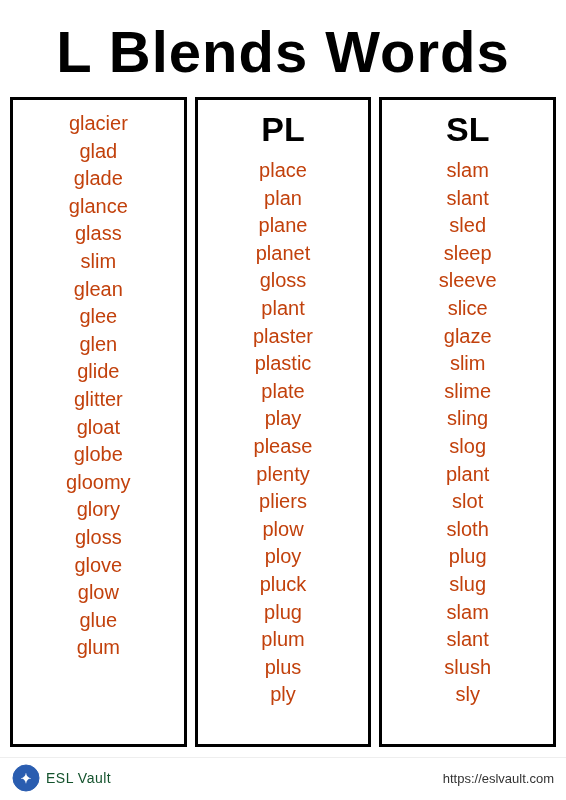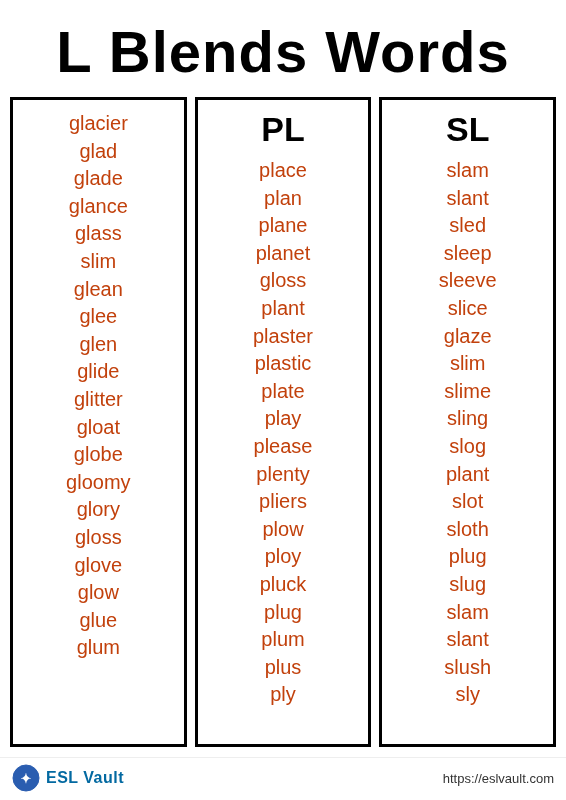--- a/index.html
+++ b/index.html
@@ -82,23 +82,23 @@
       align-items: center;
       gap: 6px;
     }
 
     .footer-logo-icon {
       width: 28px;
       height: 28px;
     }
 
     .footer-logo-text {
-      font-size: 16px;
-      font-weight: 700;
-      color: #0369a1;
+      font-size: 14px;
+      font-weight: 400;
+      color: #14532d;
       letter-spacing: 0.5px;
     }
 
     .footer-url {
       font-size: 13px;
       color: #333;
       padding-left: 26px;
     }
   </style>
 </head>

